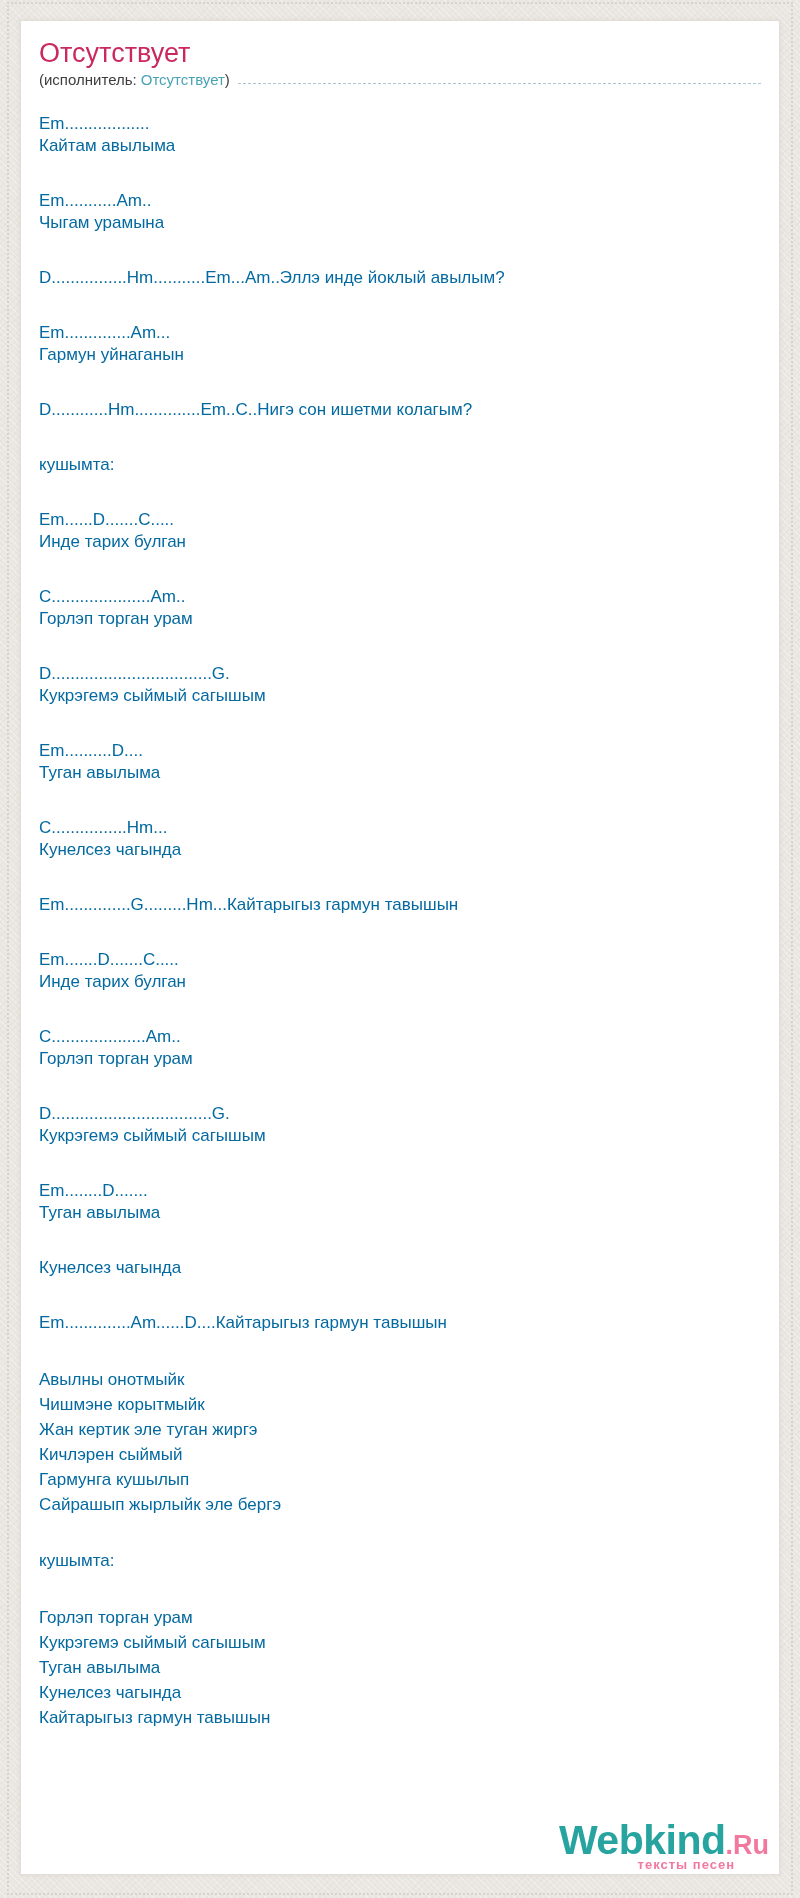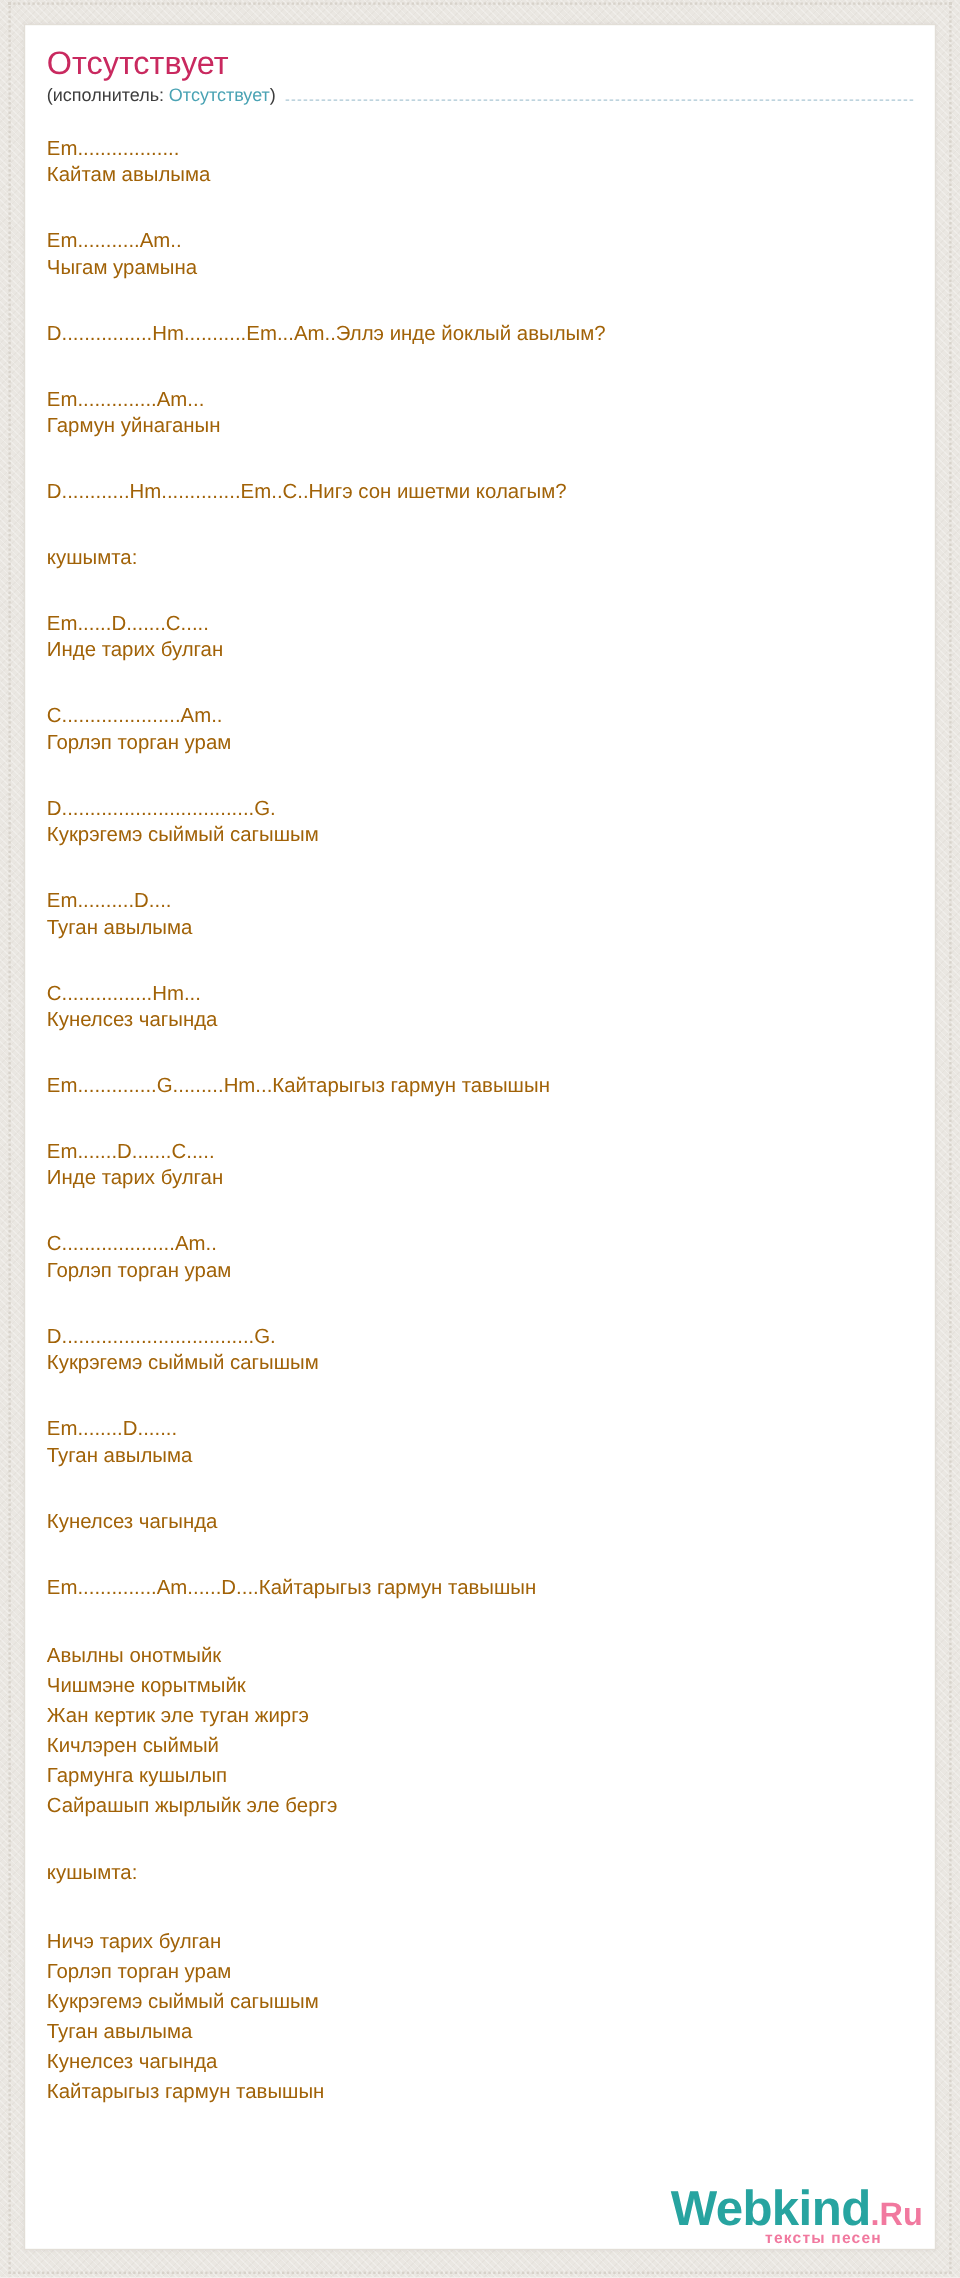--- a/index.html
+++ b/index.html
@@ -60,21 +60,21 @@
     flex: 1;
     border-bottom: 1px dashed #a9c6d4;
     margin-left: 8px;
     align-self: flex-end;
     margin-bottom: 4px;
   }
 
   .lyrics {
     margin-top: 25px;
     font-size: 17px;
-    color: #a16207;
+    color: #0369a1;
   }
   .lyrics .para { margin: 0 0 33px 0; }
   .lyrics .para:last-child { margin-bottom: 0; }
   .lyrics .line { line-height: 22px; white-space: pre-wrap; }
   .lyrics .para.verse .line { line-height: 25px; }
 
   .logo {
     position: absolute;
     right: 10px;
     bottom: 3px;
@@ -191,21 +191,20 @@
         <div class="line">Чишмэне корытмыйк</div>
         <div class="line">Жан кертик эле туган жиргэ</div>
         <div class="line">Кичлэрен сыймый</div>
         <div class="line">Гармунга кушылып</div>
         <div class="line">Сайрашып жырлыйк эле бергэ</div>
       </div>
       <div class="para">
         <div class="line">кушымта:</div>
       </div>
       <div class="para verse">
-        <div class="line">Ничэ тарих булган</div>
         <div class="line">Горлэп торган урам</div>
         <div class="line">Кукрэгемэ сыймый сагышым</div>
         <div class="line">Туган авылыма</div>
         <div class="line">Кунелсез чагында</div>
         <div class="line">Кайтарыгыз гармун тавышын</div>
       </div>
     </div>
 
   <div class="logo">
     <div class="logo-main"><span class="logo-brand">Webkind</span><span class="logo-domain">.Ru</span></div>

